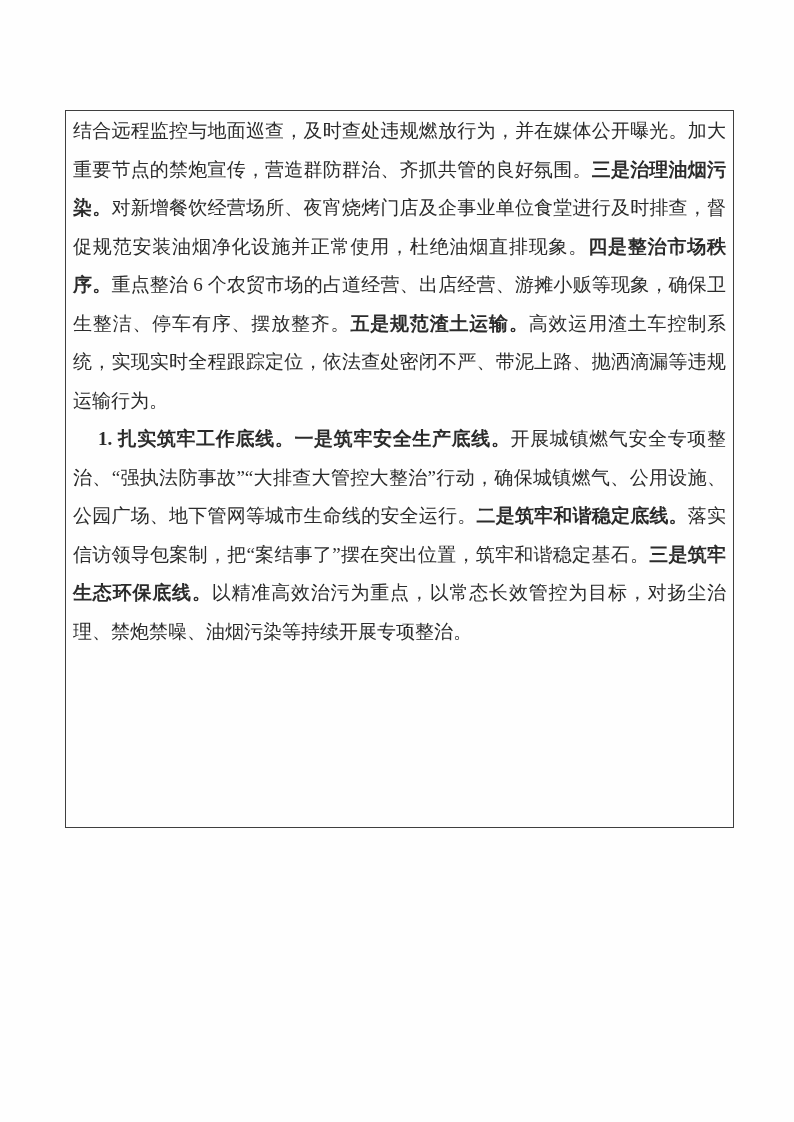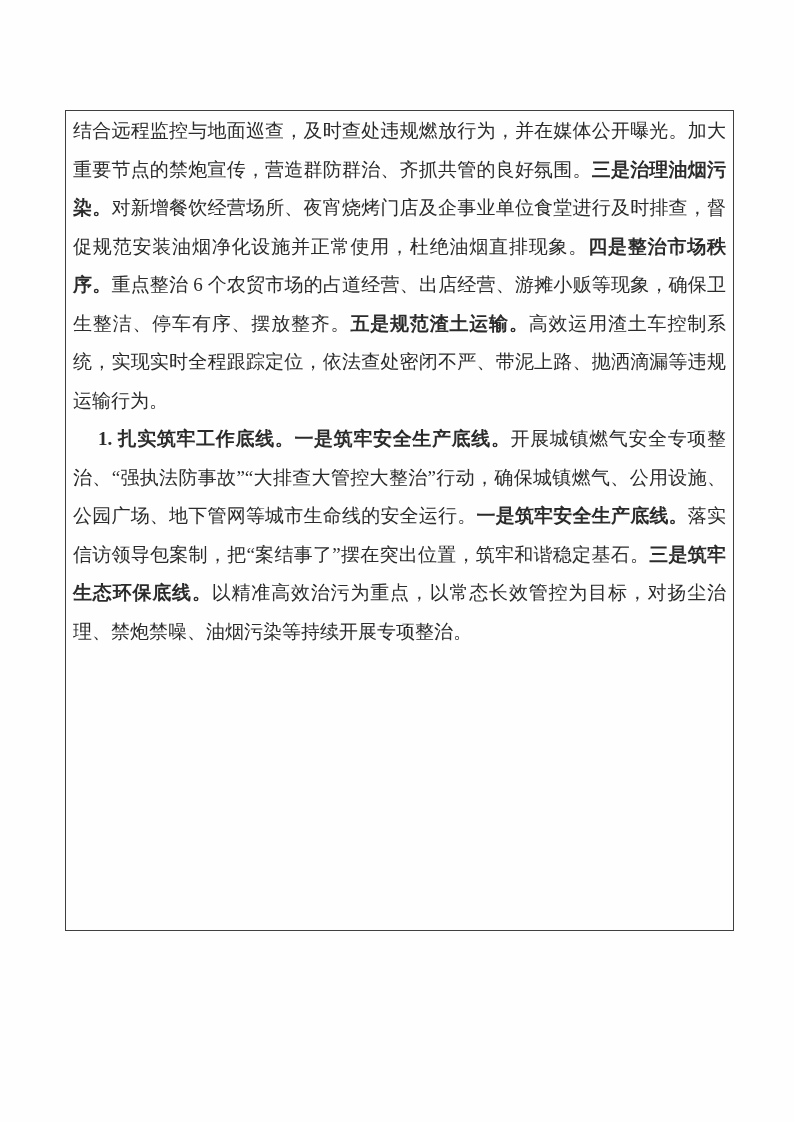--- a/index.html
+++ b/index.html
@@ -11,21 +11,21 @@
   body{
     width:794px;height:1122px;
     background:var(--paper);
     position:relative;
     font-family:"Liberation Serif","DejaVu Serif",serif;
     overflow:hidden;
   }
   .doc-frame{
     position:absolute;
     left:65px;top:110px;
-    width:669px;height:821px;
+    width:669px;height:718px;
     border:1.5px solid var(--frame);
     box-sizing:border-box;
     background:var(--paper);
   }
   .doc-body{
     padding:1px 7px 0 7px;
     color:var(--ink);
     font-size:19px;
     line-height:38.5px;
     text-align:justify;
@@ -38,15 +38,15 @@
   }
   .run{font-weight:400;}
   .run.bold{font-weight:700;}
 </style>
 </head>
 <body>
 
 <div class="doc-frame">
   <div class="doc-body">
       <p class="para"><span class="run">结合远程监控与地面巡查，及时查处违规燃放行为，并在媒体公开曝光。加大重要节点的禁炮宣传，营造群防群治、齐抓共管的良好氛围。</span><span class="run bold">三是治理油烟污染。</span><span class="run">对新增餐饮经营场所、夜宵烧烤门店及企事业单位食堂进行及时排查，督促规范安装油烟净化设施并正常使用，杜绝油烟直排现象。</span><span class="run bold">四是整治市场秩序。</span><span class="run">重点整治 6 个农贸市场的占道经营、出店经营、游摊小贩等现象，确保卫生整洁、停车有序、摆放整齐。</span><span class="run bold">五是规范渣土运输。</span><span class="run">高效运用渣土车控制系统，实现实时全程跟踪定位，依法查处密闭不严、带泥上路、抛洒滴漏等违规运输行为。</span></p>
-      <p class="para indent"><span class="run bold">1. 扎实筑牢工作底线。一是筑牢安全生产底线。</span><span class="run">开展城镇燃气安全专项整治、“强执法防事故”“大排查大管控大整治”行动，确保城镇燃气、公用设施、公园广场、地下管网等城市生命线的安全运行。</span><span class="run bold">一是筑牢安全生产底线。</span><span class="run">落实信访领导包案制，把“案结事了”摆在突出位置，筑牢和谐稳定基石。</span><span class="run bold">三是筑牢生态环保底线。</span><span class="run">以精准高效治污为重点，以常态长效管控为目标，对扬尘治理、禁炮禁噪、油烟污染等持续开展专项整治。</span></p>
+      <p class="para indent"><span class="run bold">1. 扎实筑牢工作底线。一是筑牢安全生产底线。</span><span class="run">开展城镇燃气安全专项整治、“强执法防事故”“大排查大管控大整治”行动，确保城镇燃气、公用设施、公园广场、地下管网等城市生命线的安全运行。</span><span class="run bold">二是筑牢和谐稳定底线。</span><span class="run">落实信访领导包案制，把“案结事了”摆在突出位置，筑牢和谐稳定基石。</span><span class="run bold">三是筑牢生态环保底线。</span><span class="run">以精准高效治污为重点，以常态长效管控为目标，对扬尘治理、禁炮禁噪、油烟污染等持续开展专项整治。</span></p>
     </div>
 </div>
 
 </body></html>

